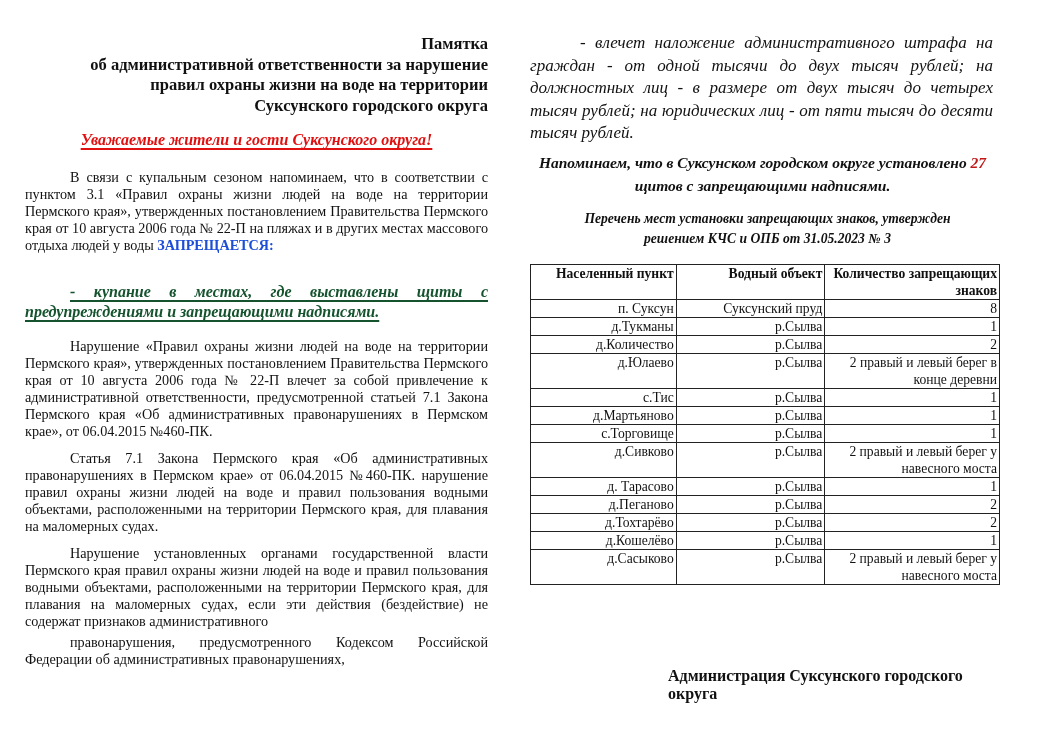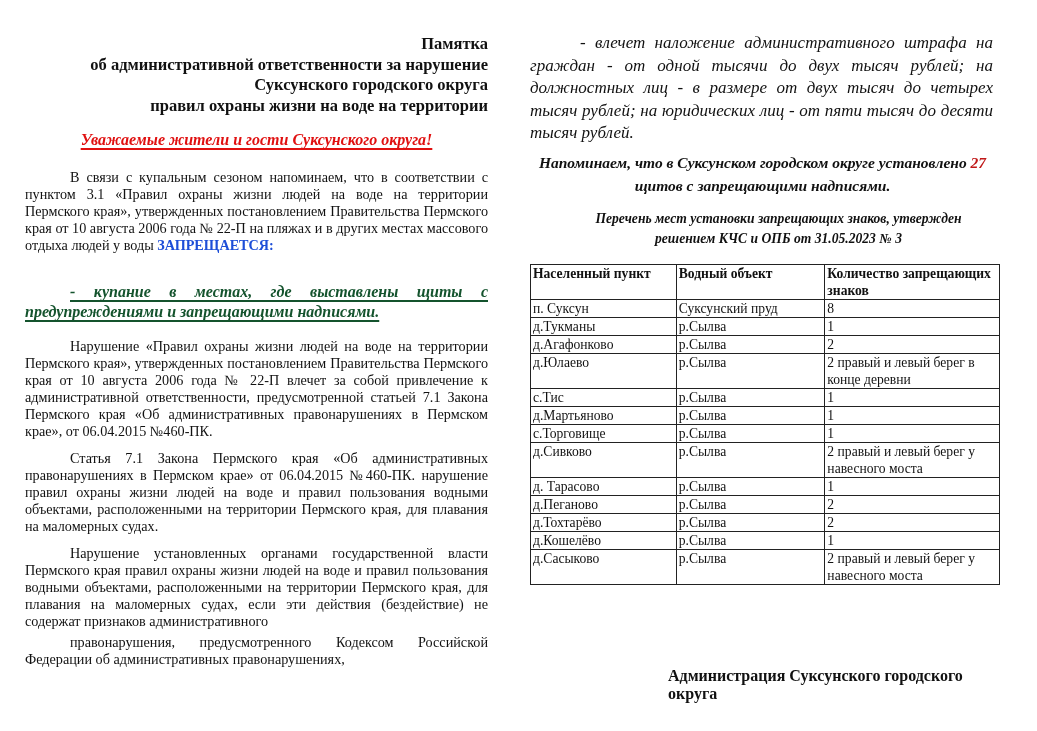--- a/index.html
+++ b/index.html
@@ -25,43 +25,43 @@
   .p2 { position: absolute; left: 0; width: 463px; top: 338px; }
   .p3 { position: absolute; left: 0; width: 463px; top: 450px; }
   .p4 { position: absolute; left: 0; width: 463px; top: 545px; }
   .p5 { position: absolute; left: 0; width: 463px; top: 634px; }
 
   .fine { position: absolute; left: 0; width: 463px; top: 32px; margin: 0;
           font-style: italic; font-size: 17px; line-height: 22.5px; text-align: justify; text-indent: 50px; }
   .reminder { position: absolute; left: 0; width: 465px; top: 151px; text-align: center;
               font-weight: bold; font-style: italic; font-size: 15.5px; line-height: 23px; }
   .reminder .num { color: #c01818; }
-  .listhead { position: absolute; left: 16px; width: 465px; top: 209px; text-align: center;
+  .listhead { position: absolute; left: 5px; width: 465px; top: 209px; text-align: center;
               font-weight: bold; font-style: italic; font-size: 13.6px; line-height: 19.5px; }
 
   table.signs { position: absolute; left: 0; top: 264px; width: 470px; border-collapse: collapse;
                 font-size: 13.6px; }
-  table.signs th, table.signs td { border: 1px solid #222; text-align: left; vertical-align: top;
+  table.signs th, table.signs td { border: 1px solid #222; text-align: right; vertical-align: top;
                                    padding: 0 2px; line-height: 17px; }
   table.signs th { font-weight: bold; height: 34px; }
   table.signs col.c1 { width: 146px; }
   table.signs col.c2 { width: 149px; }
   table.signs col.c3 { width: 175px; }
 
   .signature { position: absolute; left: 138px; top: 630px; font-weight: bold; font-size: 16px; margin-top: 37px; }
 </style>
 </head>
 <body>
 
 <div class="col left">
   <div class="title">
     <div>Памятка</div>
     <div>об административной ответственности за нарушение</div>
+    <div>правил охраны жизни на воде на территории</div>
     <div>Суксунского городского округа</div>
-    <div>правил охраны жизни на воде на территории</div>
   </div>
 
   <div class="greeting">Уважаемые жители и гости Суксунского округа!</div>
 
   <p class="body p1"><span>В связи с купальным сезоном напоминаем, что в соответствии с пунктом 3.1 «Правил охраны жизни людей на воде на территории Пермского края», утвержденных постановлением Правительства Пермского края от 10 августа 2006 года № 22-П на пляжах и в других местах массового отдыха людей у воды </span><span class="forbid">ЗАПРЕЩАЕТСЯ:</span></p>
 
   <p class="bullet">- купание в местах, где выставлены щиты с предупреждениями и запрещающими надписями.</p>
 
   <p class="body p2">Нарушение «Правил охраны жизни людей на воде на территории Пермского края», утвержденных постановлением Правительства Пермского края от 10 августа 2006 года № 22-П влечет за собой привлечение к административной ответственности, предусмотренной статьей 7.1 Закона Пермского края «Об административных правонарушениях в Пермском крае», от 06.04.2015 №460-ПК.</p>
   <p class="body p3">Статья 7.1 Закона Пермского края «Об административных правонарушениях в Пермском крае» от 06.04.2015 №460-ПК. нарушение правил охраны жизни людей на воде и правил пользования водными объектами, расположенными на территории Пермского края, для плавания на маломерных судах.</p>
@@ -97,21 +97,21 @@
           <td>п. Суксун</td>
           <td>Суксунский пруд</td>
           <td>8</td>
         </tr>
       <tr>
           <td>д.Тукманы</td>
           <td>р.Сылва</td>
           <td>1</td>
         </tr>
       <tr>
-          <td>д.Агафонково</td>
+          <td>д.Количество</td>
           <td>р.Сылва</td>
           <td>2</td>
         </tr>
       <tr>
           <td>д.Юлаево</td>
           <td>р.Сылва</td>
           <td>2 правый и левый берег в конце деревни</td>
         </tr>
       <tr>
           <td>с.Тис</td>

